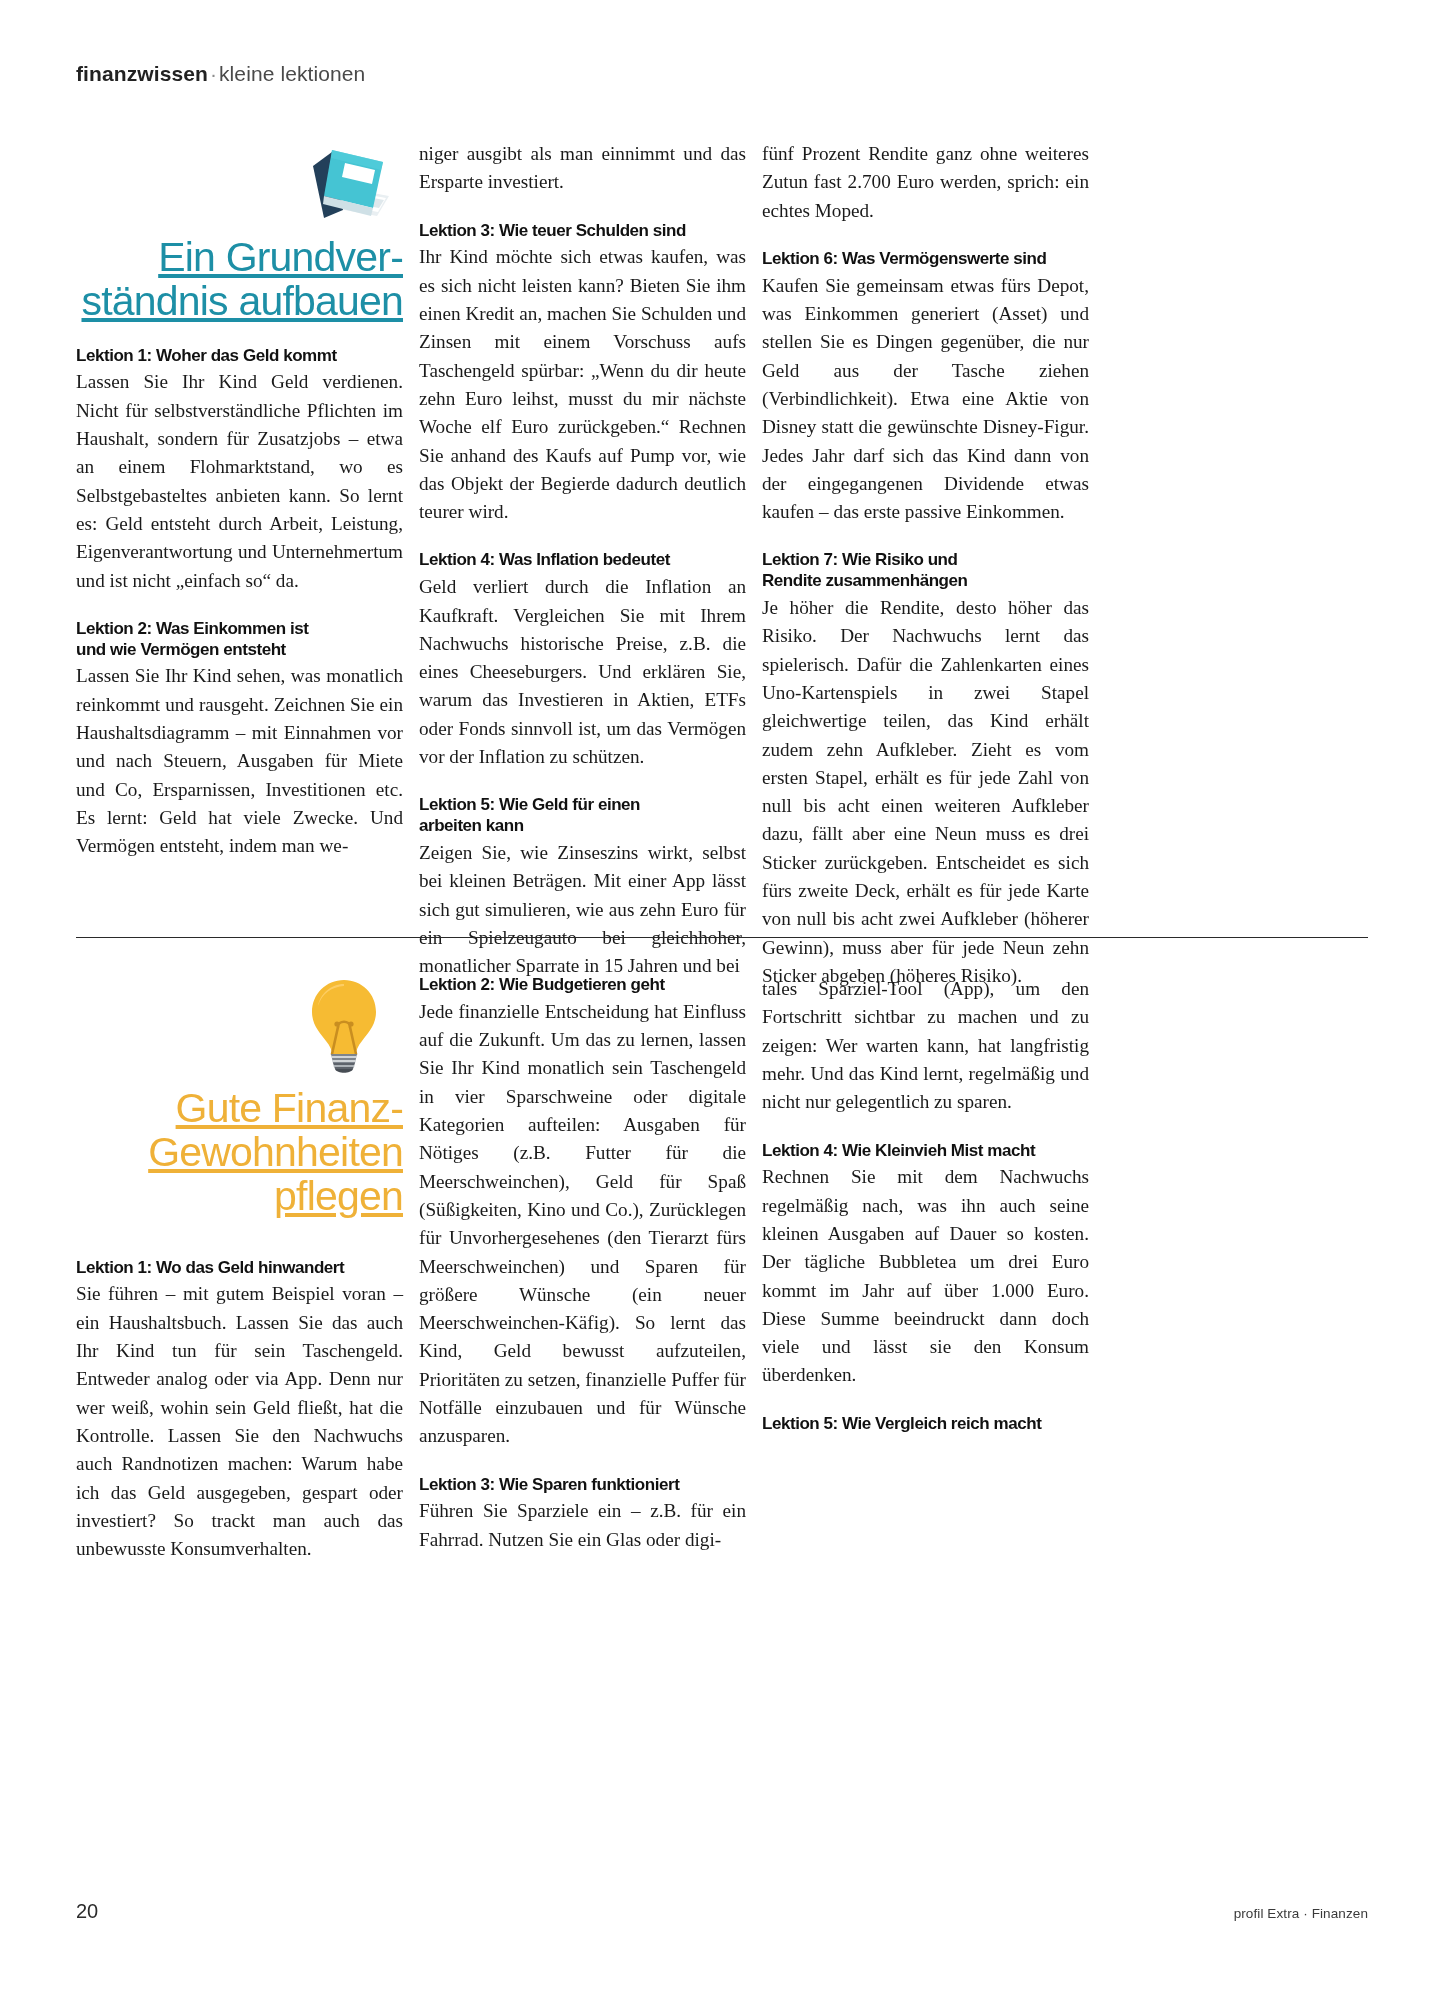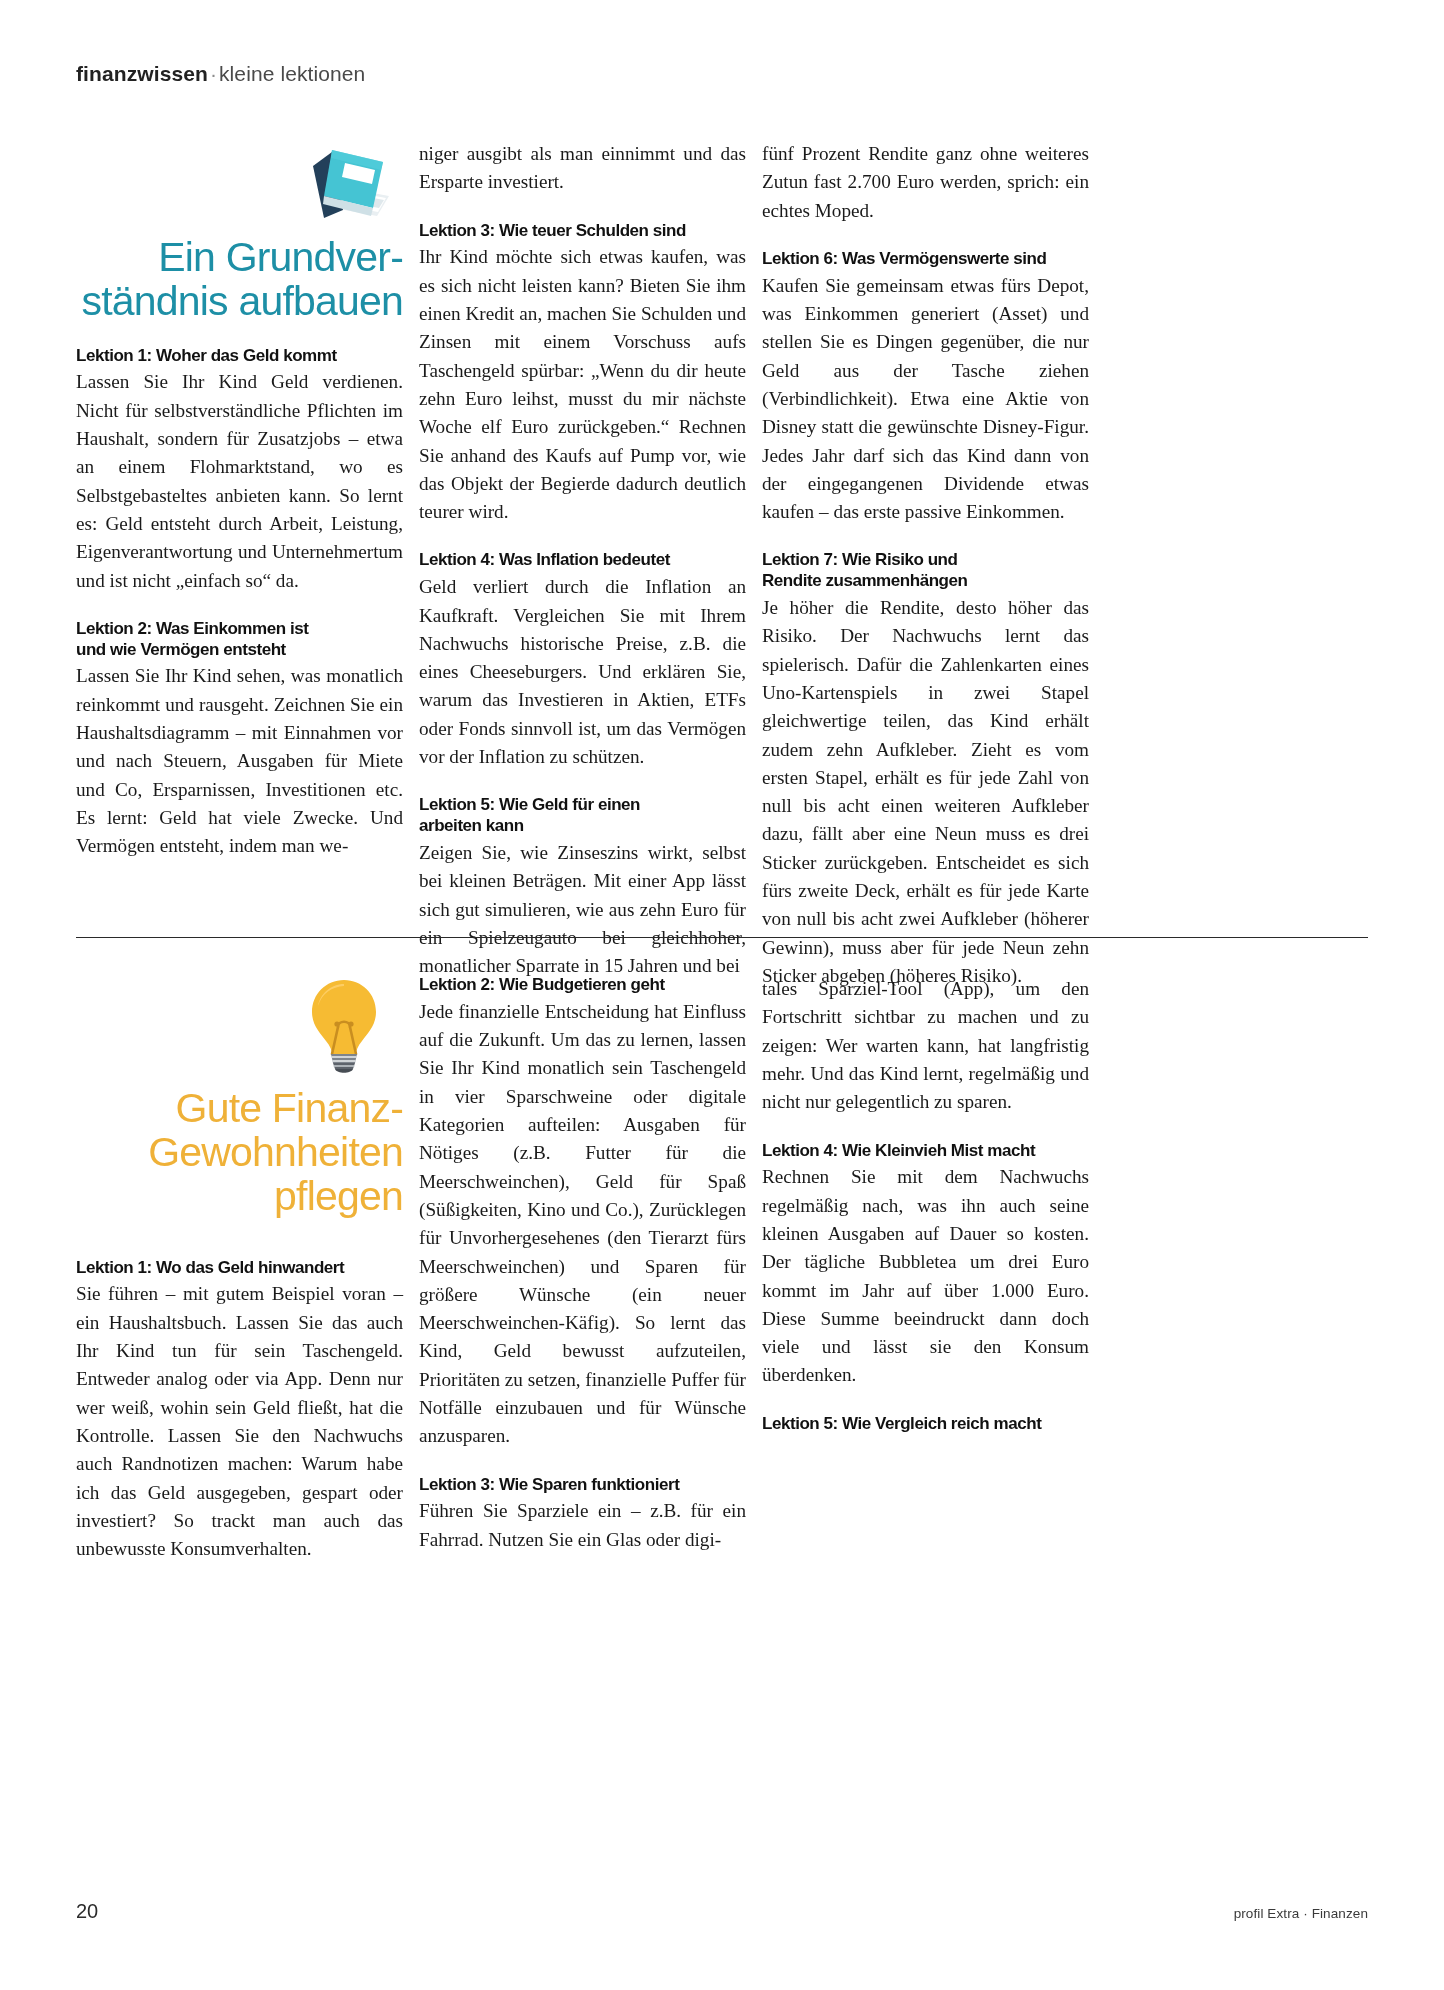--- a/index.html
+++ b/index.html
@@ -69,20 +69,21 @@
   }
   .lead-title {
     font-family: "Liberation Sans", sans-serif;
     font-weight: 400;
     font-size: 41px;
     line-height: 1.07;
     letter-spacing: -0.8px;
     text-align: right;
     margin: 14px 0 0 0;
     white-space: pre-line;
+    text-decoration: underline;
   }
   #lead-title-grundverstaendnis { color: #1d8fa6; margin-top: 16px; }
   #lead-title-gewohnheiten      { color: #efb138; margin-top: 12px; }
 
   
   .sub {
     font-family: "Liberation Sans", sans-serif;
     font-weight: 700;
     font-size: 17px;
     line-height: 1.22;

